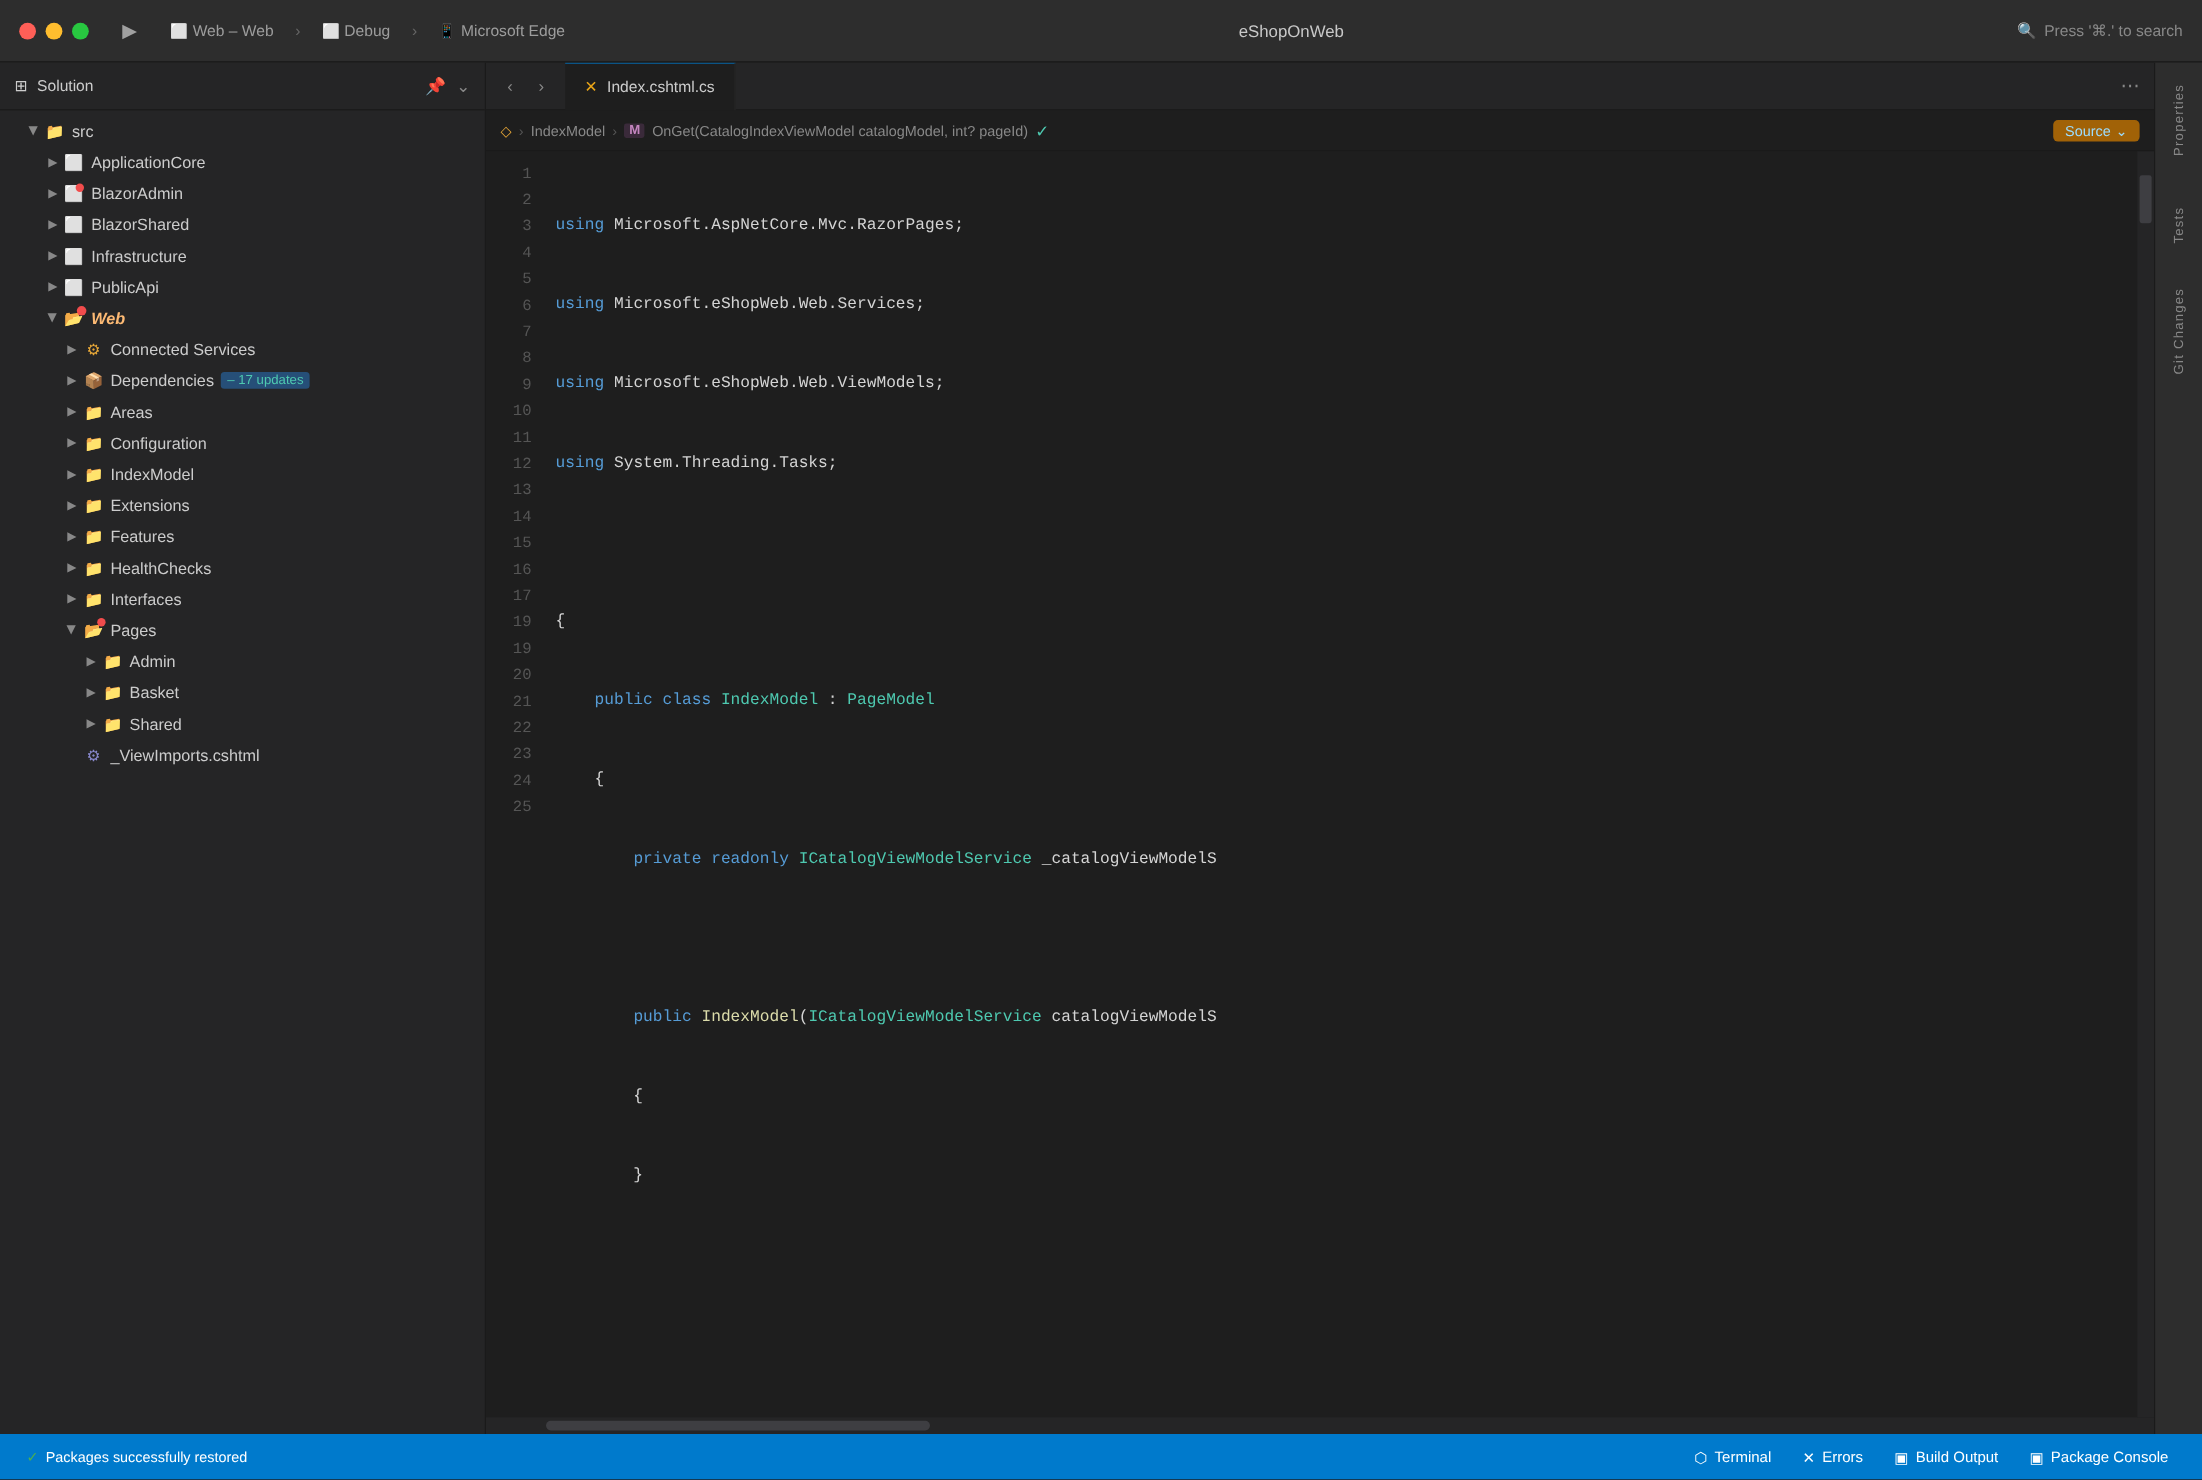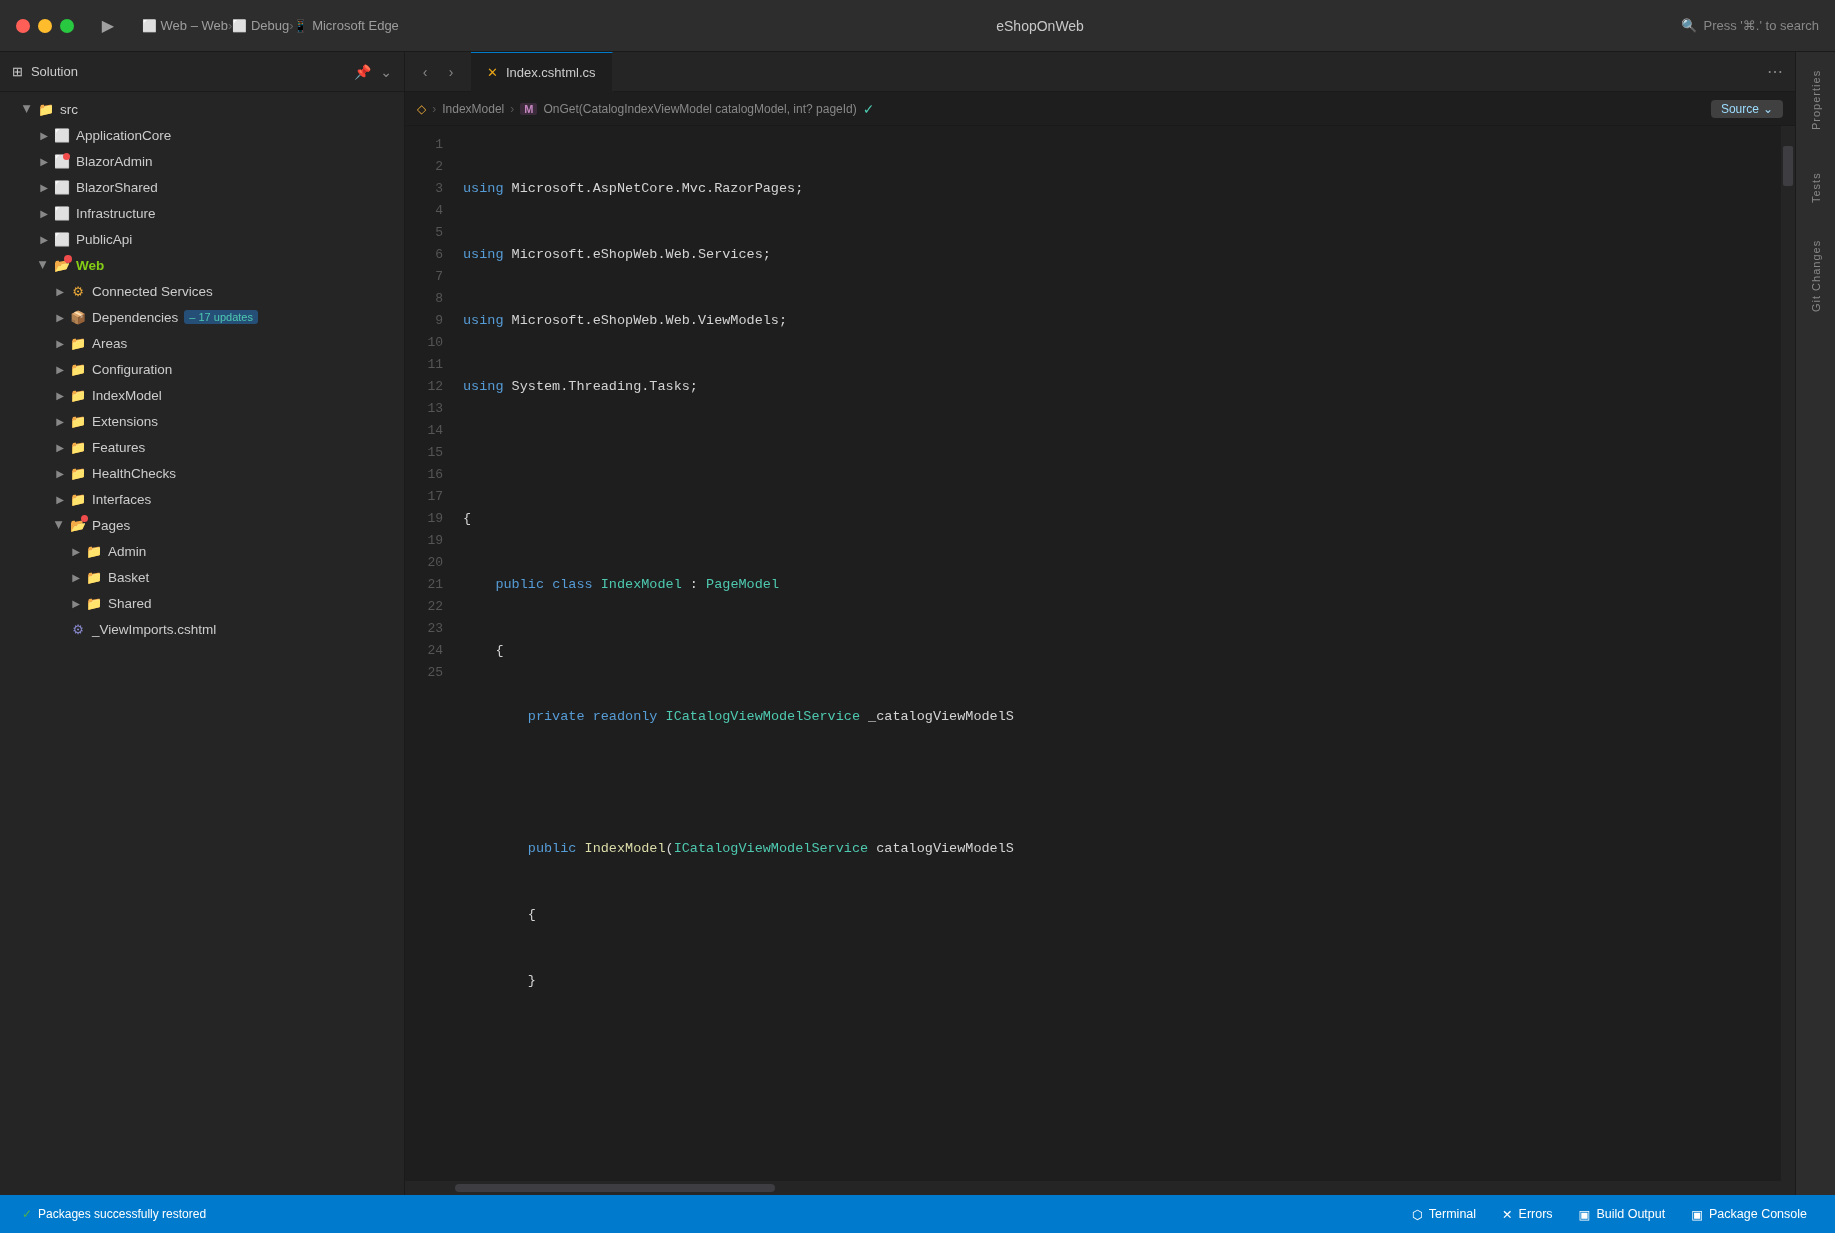--- a/index.html
+++ b/index.html
@@ -46,21 +46,21 @@
       align-items: center;
       justify-content: center;
       margin-left: 8px;
       cursor: pointer;
       color: #a0a0a0;
       font-size: 16px;
     }
     .breadcrumb-nav {
       display: flex;
       align-items: center;
-      gap: 0;
+      gap: 18px;
       color: #9d9d9d;
       font-size: 13px;
       margin-left: 8px;
     }
     .breadcrumb-sep { color: #666; }
     .app-title {
       flex: 1;
       text-align: center;
       font-size: 14px;
       color: #c8c8c8;
@@ -236,21 +236,21 @@
       flex-shrink: 0;
     }
     .breadcrumb-item {
       display: flex;
       align-items: center;
       gap: 4px;
     }
     .breadcrumb-sep2 { color: #555; }
     .source-btn {
       margin-left: auto;
-      background: #404040;
+      background: #a16207;
       color: #9cdcfe;
       border: none;
       padding: 2px 10px;
       border-radius: 4px;
       font-size: 12px;
       cursor: pointer;
       display: flex;
       align-items: center;
       gap: 4px;
     }
@@ -467,21 +467,21 @@
 
       <div class="tree-item indent-2">
         <span class="tree-arrow">▶</span>
         <span class="tree-icon" style="color:#75beff;">⬜</span>
         <span>PublicApi</span>
       </div>
 
       <div class="tree-item indent-2">
         <span class="tree-arrow open">▶</span>
         <span class="tree-icon" style="color:#dcb67a; position:relative;">📂<span style="position:absolute;top:0;right:0;width:8px;height:8px;background:#f14c4c;border-radius:50%;"> </span></span>
-        <span style="font-weight:700; color:#84cc16;">Web</span>
+        <span style="font-weight:700; color:#fdba74;font-style:italic;">Web</span>
       </div>
 
       <div class="tree-item indent-3">
         <span class="tree-arrow">▶</span>
         <span class="tree-icon" style="color:#e8a838;">⚙</span>
         <span>Connected Services</span>
       </div>
 
       <div class="tree-item indent-3">
         <span class="tree-arrow">▶</span>

